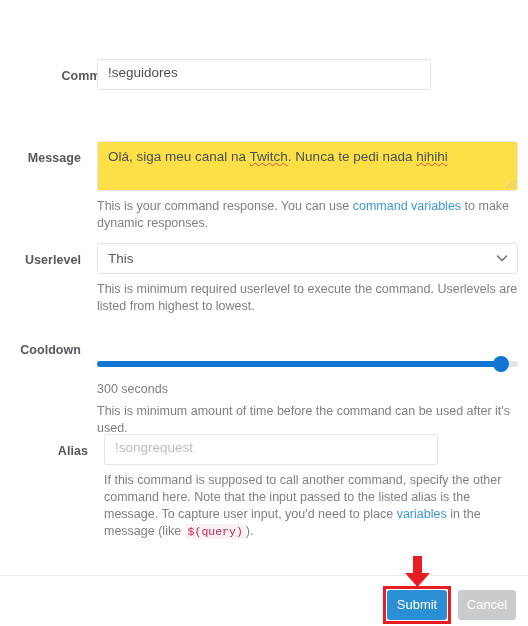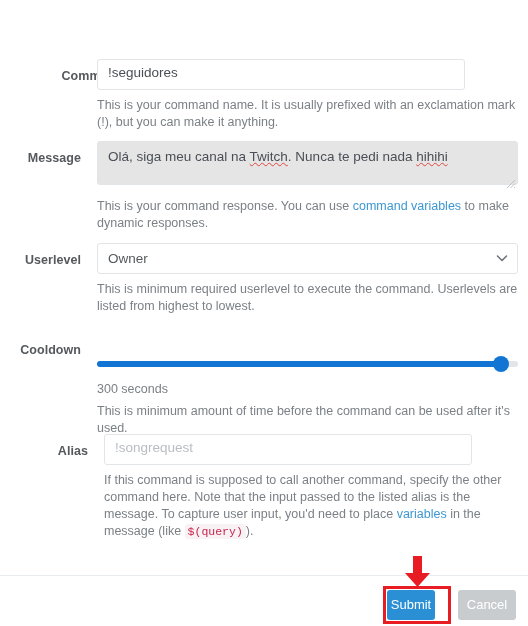--- a/index.html
+++ b/index.html
@@ -76,21 +76,21 @@
   }
   .field-col {
     position: absolute;
     left: 97px;
     right: 10px;
   }
 
   .text-input {
     display: block;
     box-sizing: border-box;
-    width: 368px;
+    width: 334px;
     height: 31px;
     padding: 5px 10px;
     border: 1px solid #e2e5e8;
     border-radius: 3px;
     background: #ffffff;
     font-family: "Liberation Sans", sans-serif;
     font-size: 13.5px;
     color: #4a4f55;
     outline: none;
   }
@@ -99,25 +99,25 @@
   }
 
   .textarea-wrap {
     position: relative;
     width: 421px;
     height: 50px;
   }
   .textarea-box {
     box-sizing: border-box;
     width: 421px;
-    height: 44px;
+    height: 50px;
     padding: 6px 10px;
     border: 1px solid #e2e5e8;
     border-radius: 3px;
-    background: #e5e5e5;
+    background: #fde047;
     font-family: "Liberation Sans", sans-serif;
     font-size: 13.5px;
     color: #4a4f55;
     line-height: 18px;
     overflow: hidden;
   }
   .spell-error {
     text-decoration-line: underline;
     text-decoration-style: wavy;
     text-decoration-color: #e0483c;
@@ -239,21 +239,21 @@
     font-size: 13px;
     color: #ffffff;
     cursor: pointer;
     line-height: 30px;
     text-align: center;
     padding: 0;
   }
   .btn-submit {
     left: 387px;
     top: 14px;
-    width: 48px;
+    width: 60px;
     background: #2a8fd4;
   }
   .btn-cancel {
     left: 458px;
     top: 14px;
     width: 58px;
     background: #c9cccf;
   }
   .highlight-box {
     position: absolute;
@@ -278,42 +278,41 @@
 
 <div class="modal">
 
 
   <div class="modal-body">
 
     <div class="form-row" style="position:absolute; left:0; top:59px; width:528px; height:78px;">
       <div class="form-label" style="top:10px;padding-left:42px;">Command</div>
       <div class="field-col" style="top:0;">
         <div class="text-input" placeholder="!command">!seguidores</div>
-        <div class="help-text" style="margin-top:7px;">This is your command name. It is usually prefixed with an exclamation mark (!), but you can make it anything.</div>
       </div>
     </div>
 
     <div class="form-row" style="position:absolute; left:0; top:141px; width:528px; height:95px;">
       <div class="form-label" style="top:10px;">Message</div>
       <div class="field-col" style="top:0;">
         <div class="textarea-wrap">
           <div class="textarea-box" placeholder="Your command response"><span>Olá, siga meu canal na </span><span class="spell-error">Twitch</span><span>. Nunca te pedi nada </span><span class="spell-error">hihihi</span></div>
           <svg class="resize-grip" viewBox="0 0 10 10">
             <path d="M9,1 L1,9 M9,4.5 L4.5,9 M9,8 L8,9" stroke="#b9bdc1" stroke-width="0.9" fill="none"></path>
           </svg>
         </div>
         <div class="help-text" style="margin-top:7px;"><span>This is your command response. You can use </span><a class="inline-link">command variables</a><span> to make dynamic responses.</span></div>
       </div>
     </div>
 
     <div class="form-row" style="position:absolute; left:0; top:243px; width:528px; height:80px;padding-left:48px;">
       <div class="form-label" style="top:10px;">Userlevel</div>
       <div class="field-col" style="top:0;">
         <div class="select-wrap">
-          <div class="select-box">Owner</div>
+          <div class="select-box">This</div>
           <svg class="chevron-down-icon" viewBox="0 0 14 14">
             <path d="M2.5,5 L7,9.5 L11.5,5" stroke="#6f757b" stroke-width="1.6" fill="none" stroke-linecap="round" stroke-linejoin="round"></path>
           </svg>
         </div>
         <div class="help-text" style="margin-top:7px;">This is minimum required userlevel to execute the command. Userlevels are listed from highest to lowest.</div>
       </div>
     </div>
 
     <div class="form-row" style="position:absolute; left:0; top:340px; width:528px; height:88px;padding-left:32px;">
       <div class="form-label" style="top:3px;">Cooldown</div>

